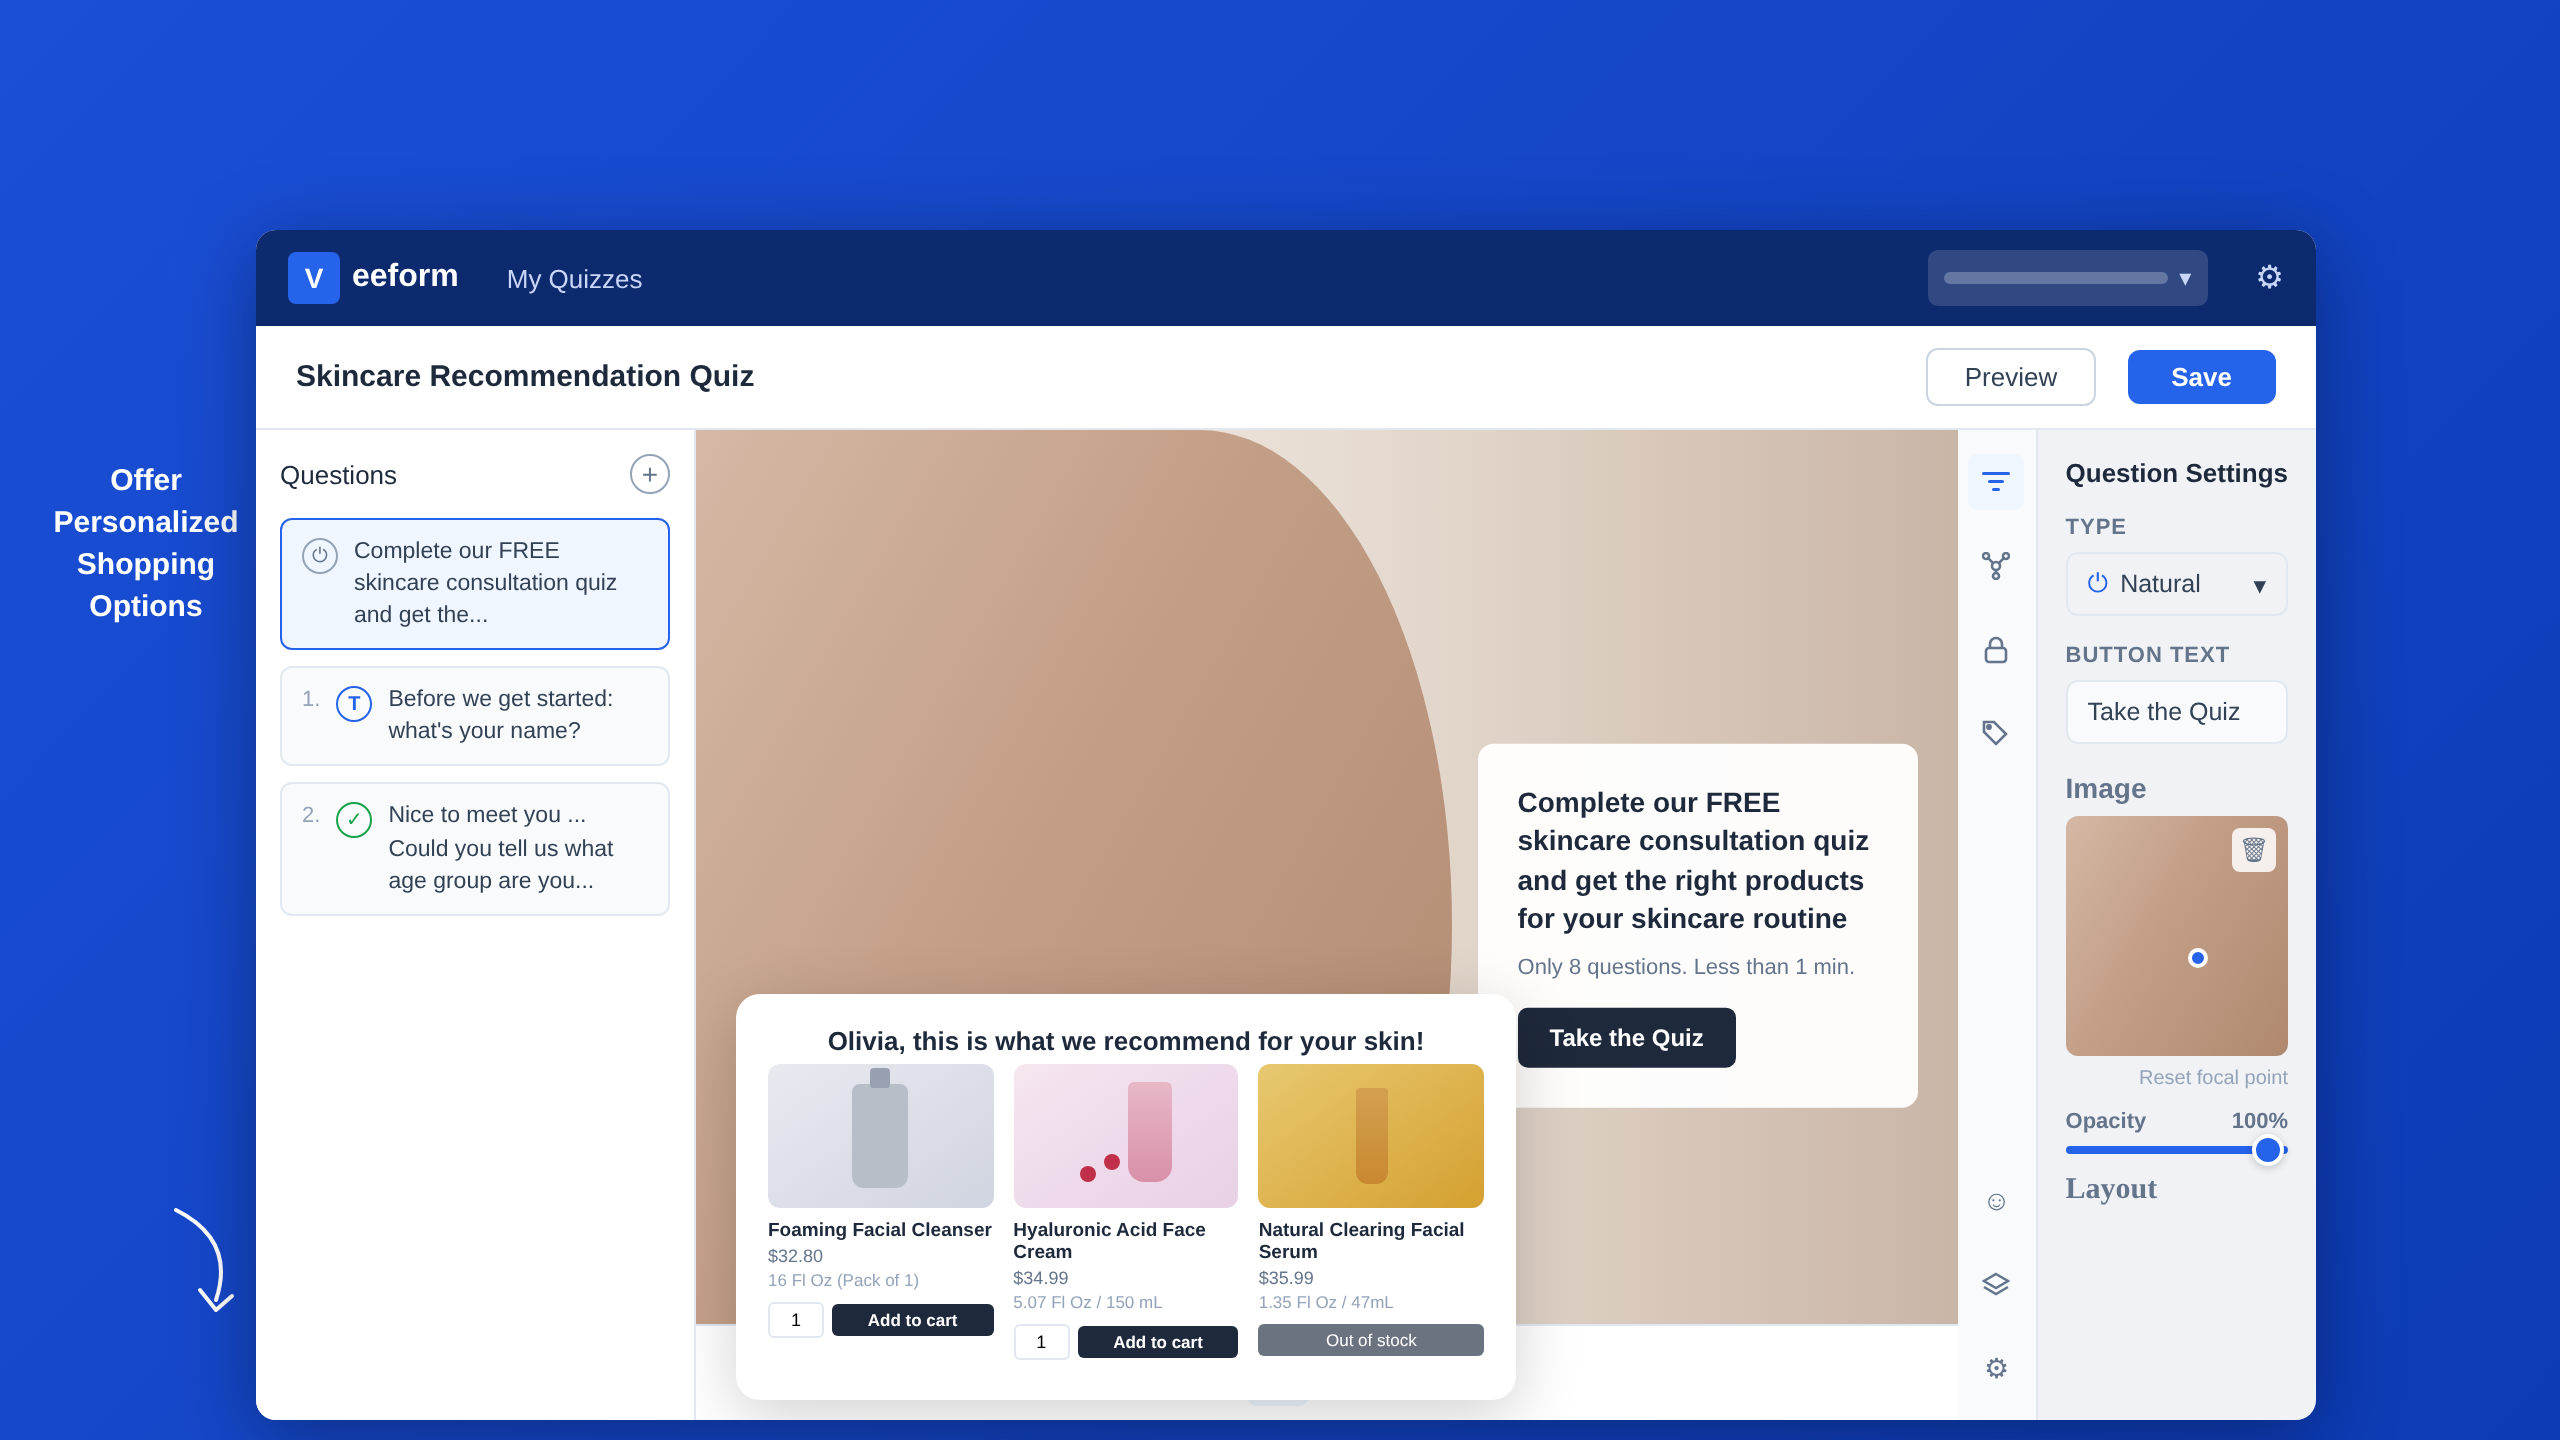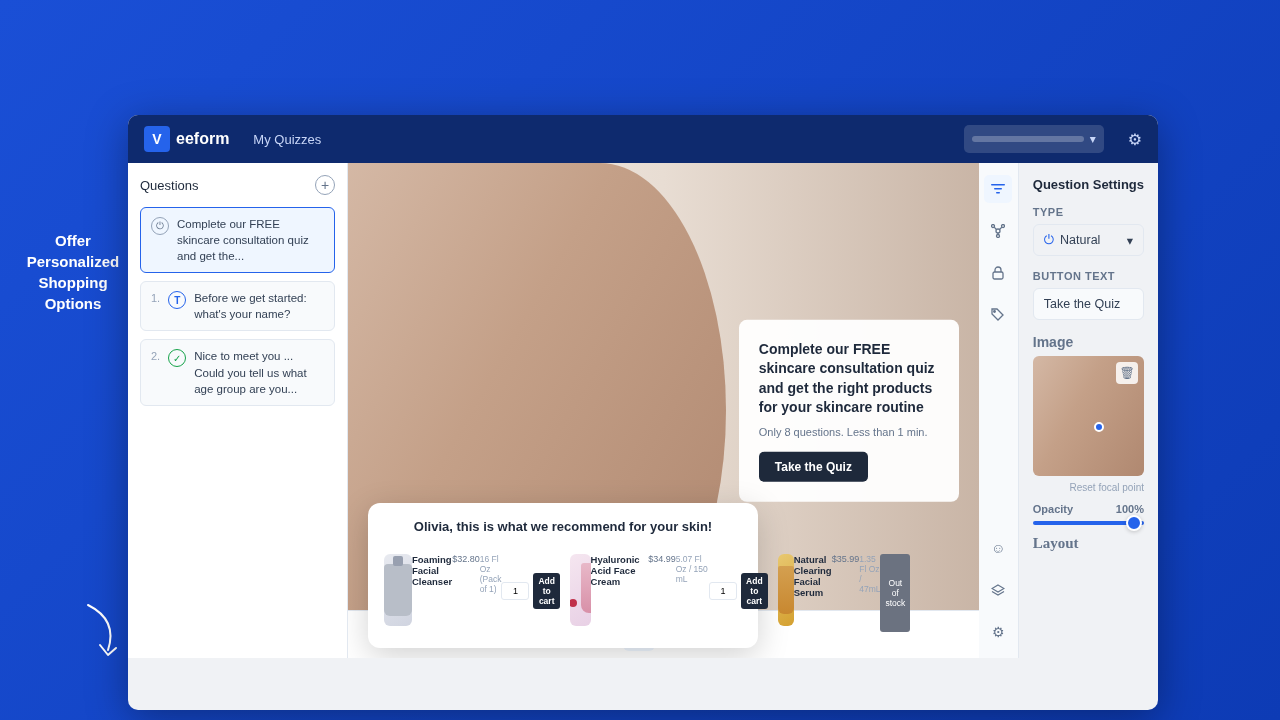--- a/index.html
+++ b/index.html
@@ -484,22 +484,21 @@
       text-align: center;
       margin-bottom: 12px;
     }
     .products-row {
       display: flex;
       gap: 10px;
     }
     .product-item {
       flex: 1;
       display: flex;
-      flex-direction: row;
-      margin-top: 16px;
+      flex-direction: column;
     }
     .product-img {
       height: 72px;
       border-radius: 6px;
       margin-bottom: 6px;
       display: flex;
       align-items: center;
       justify-content: center;
     }
     .product-img.cleanser { background: linear-gradient(145deg, #e8eaf0, #d0d4e0); }
@@ -610,20 +609,25 @@
       </div>
       <span class="nav-link">My Quizzes</span>
       <div class="nav-spacer"></div>
       <div class="nav-dropdown">
         <div class="nav-dropdown-bar"></div>
         <span>▾</span>
       </div>
       <span class="gear-icon">⚙</span>
     </div>
 
+    <div class="header-bar">
+      <span class="quiz-title-text">Skincare Recommendation Quiz</span>
+      <button class="btn-preview">Preview</button>
+      <button class="btn-save">Save</button>
+    </div>
 
     <div class="main-content">
 
       <div class="questions-panel">
         <div class="questions-header">
           <span class="questions-label">Questions</span>
           <div class="add-btn">+</div>
         </div>
 
         <div class="question-item active">

